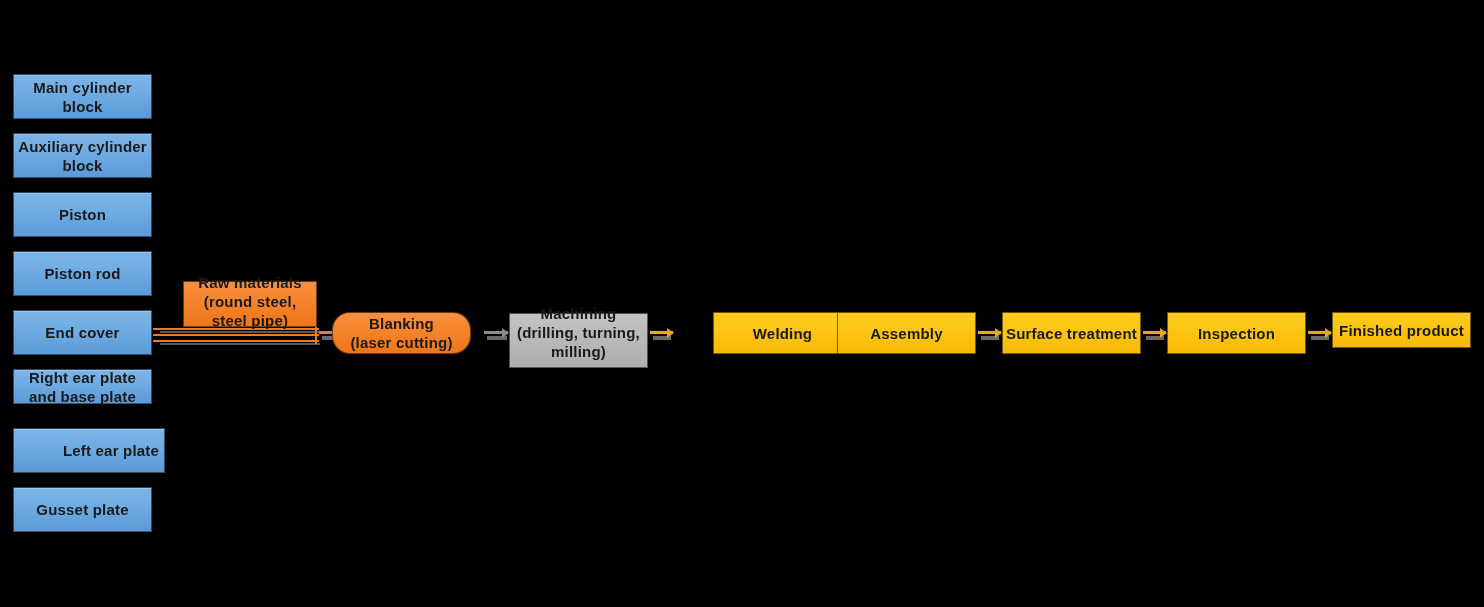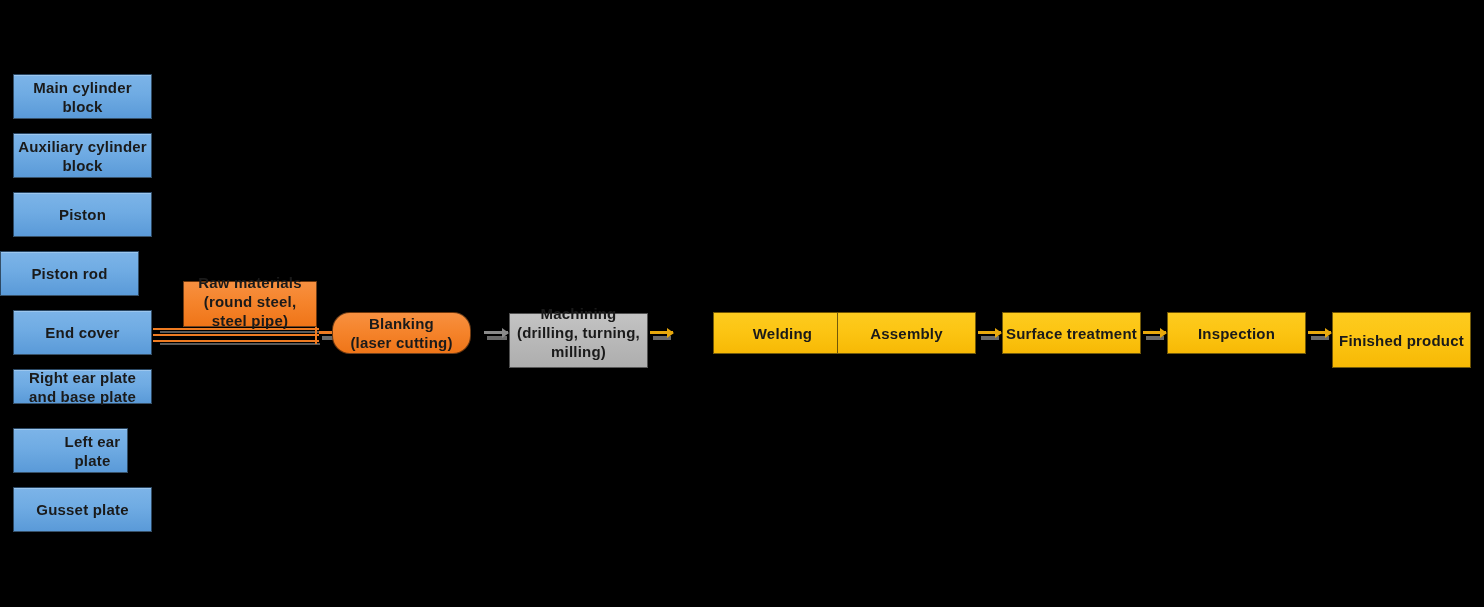--- a/index.html
+++ b/index.html
@@ -129,34 +129,34 @@
 
   <div class="node blue" style="left:13px; top:133px; width:139px; height:45px;">
     <span class="lbl">Auxiliary cylinder
 block</span>
   </div>
 
   <div class="node blue" style="left:13px; top:192px; width:139px; height:45px;">
     <span class="lbl">Piston</span>
   </div>
 
-  <div class="node blue" style="left:0; top:251px; width:139px; height:45px;">
+  <div class="node blue" style="left:13px; top:251px; width:139px; height:45px;">
     <span class="lbl">Piston rod</span>
   </div>
 
   <div class="node blue" style="left:13px; top:310px; width:139px; height:45px;">
     <span class="lbl">End cover</span>
   </div>
 
   <div class="node blue" style="left:13px; top:369px; width:139px; height:35px;">
     <span class="lbl">Right ear plate
 and base plate</span>
   </div>
 
-  <div class="node blue" style="left:13px; top:428px; width:115px; height:45px;padding-left:44px;">
+  <div class="node blue" style="left:13px; top:428px; width:152px; height:45px;padding-left:44px;">
     <span class="lbl">Left ear plate</span>
   </div>
 
   <div class="node blue" style="left:13px; top:487px; width:139px; height:45px;">
     <span class="lbl">Gusset plate</span>
   </div>
 
   <div class="conn h-orange" style="left:153px; top:328px; width:166px;"></div>
   <div class="conn h-orange" style="left:153px; top:334px; width:166px;"></div>
   <div class="conn h-orange" style="left:153px; top:340px; width:166px;"></div>
@@ -225,17 +225,17 @@
 
   <div class="node yellow" style="left:1167px; top:312px; width:139px; height:42px;">
     <span class="lbl">Inspection</span>
   </div>
 
   <div class="arrow-shadow" style="left:1311px; top:336px; width:18px;"></div>
   <div class="arrow amber" style="left:1308px; top:331px; width:23px;">
     <span class="head"></span>
   </div>
 
-  <div class="node yellow" style="left:1332px; top:312px; width:139px; height:56px;">
+  <div class="node yellow" style="left:1332px; top:312px; width:139px; height:36px;">
     <span class="lbl">Finished product</span>
   </div>
 
 </div>
 
 </body></html>

